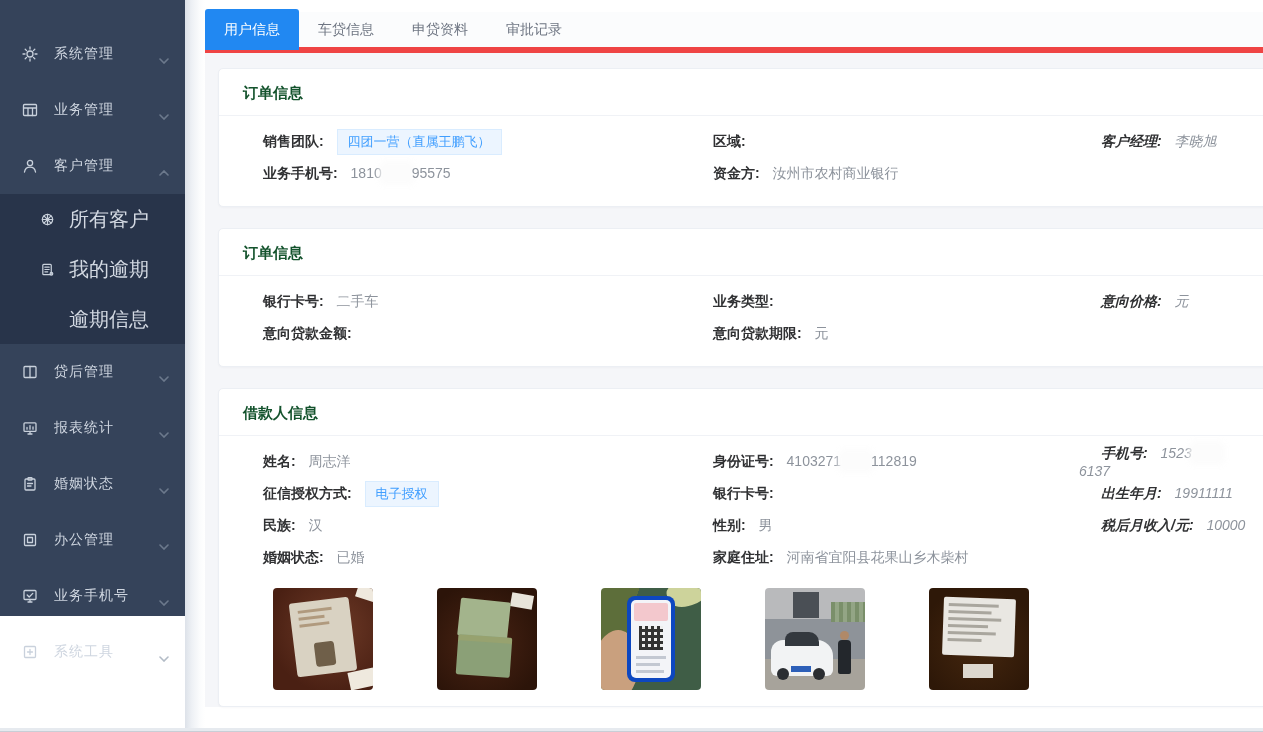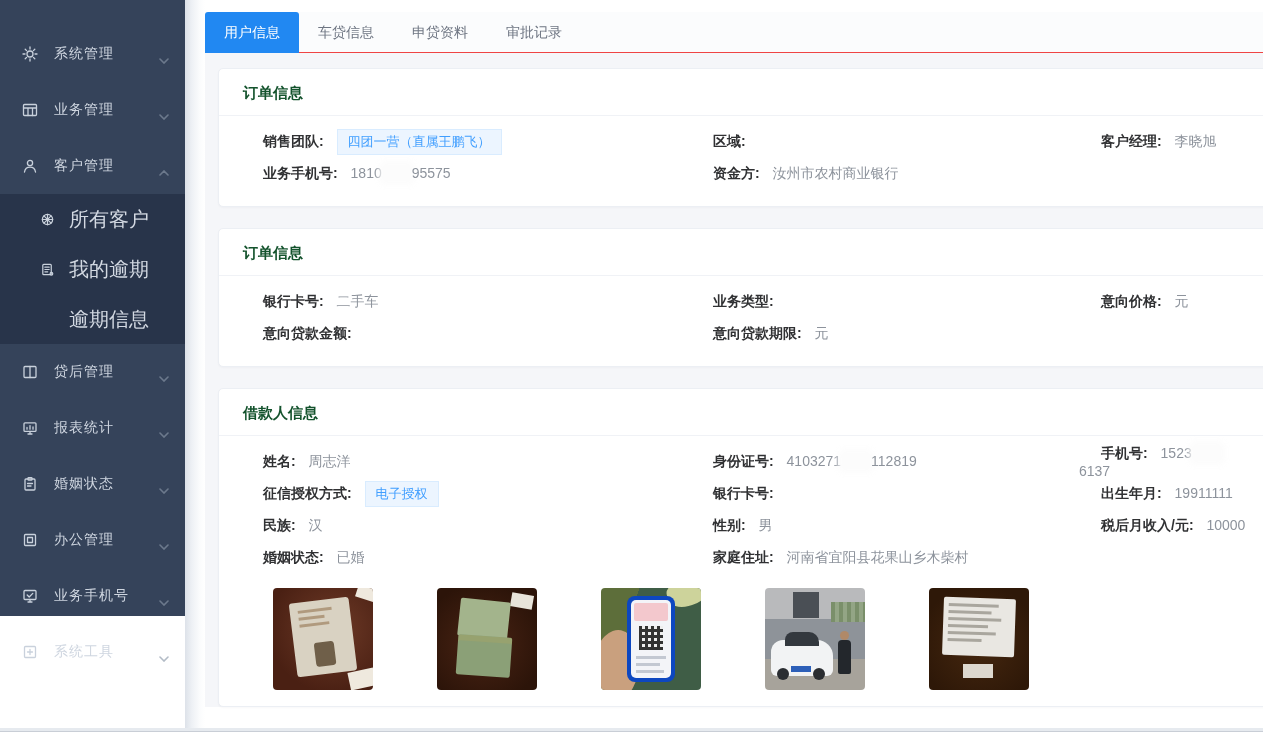--- a/index.html
+++ b/index.html
@@ -17,33 +17,33 @@
   .sub-item .s-icon { width:15px; height:15px; margin-right:14px; display:inline-flex; }
   .sub-item.noicon { padding-left:69px; }
   svg.ic { stroke:#c9d1dc; fill:none; stroke-width:1.3; stroke-linecap:round; stroke-linejoin:round; }
   svg.chv { stroke:#8a97a8; fill:none; stroke-width:1.6; stroke-linecap:round; }
 
   
   .gutter { width:20px; height:732px; flex:none; background:linear-gradient(90deg,#dde2e9 0%,#eef1f5 35%,#fbfcfd 75%,#ffffff 100%); }
 
   
   .main { flex:1; height:732px; background:#fff; overflow:hidden; }
-  .tabbar { margin-top:12px; height:41px; display:flex; background:#fbfcfd; border-bottom:1px solid #ef4444; }
+  .tabbar { margin-top:12px; height:41px; display:flex; background:#fbfcfd; border-bottom:6px solid #ef4444;align-items:center; }
   .tab { width:94px; height:41px; display:flex; align-items:center; justify-content:center; font-size:14px; color:#6f7683; cursor:pointer; }
   .tab.active { background:#2188f2; color:#fff; border-radius:3px 3px 0 0; }
 
   .content { background:#f5f6f9; padding:15px 0 0 13px; }
   .card { background:#fff; border:1px solid #eceff4; border-radius:5px; margin-right:-14px; margin-bottom:21px; box-shadow:0 1px 2px rgba(30,40,60,.03); }
   .card-head { padding:15px 24px 12px; border-bottom:1px solid #f0f2f6; }
   .card-title { font-size:15px; font-weight:700; color:#14532d; }
   .card-body { padding:10px 24px 16px 22px; }
   .f-row { display:flex; align-items:center; height:32px; font-size:14px; }
   .col1 { width:450px; flex:none; }
   .col2 { width:388px; flex:none; }
-  .col3 { flex:1; }
+  .col3 { flex:1;font-style:italic; }
   .f-label { font-weight:700; color:#303133; margin-right:9px;margin-left:22px; }
   .f-value { color:#8d939c; }
   .redact { display:inline-block; width:28px; height:16px; margin:0 1px; background:#fcfcfc; border-radius:2px; box-shadow:0 0 6px 4px rgba(252,252,252,.95); vertical-align:-3px; }
   .tag { display:inline-block; padding:3px 10px; background:#ecf5ff; border:1px solid #d9ecff; border-radius:0; color:#409eff; font-size:13px; cursor:pointer; }
 
   
   .photos-row { display:flex; gap:64px; padding:14px 0 0 32px; }
   .photo-figure { width:100px; flex:none; text-align:center; }
   .photo { width:100px; height:102px; border-radius:4px; position:relative; overflow:hidden; cursor:pointer; }
 

